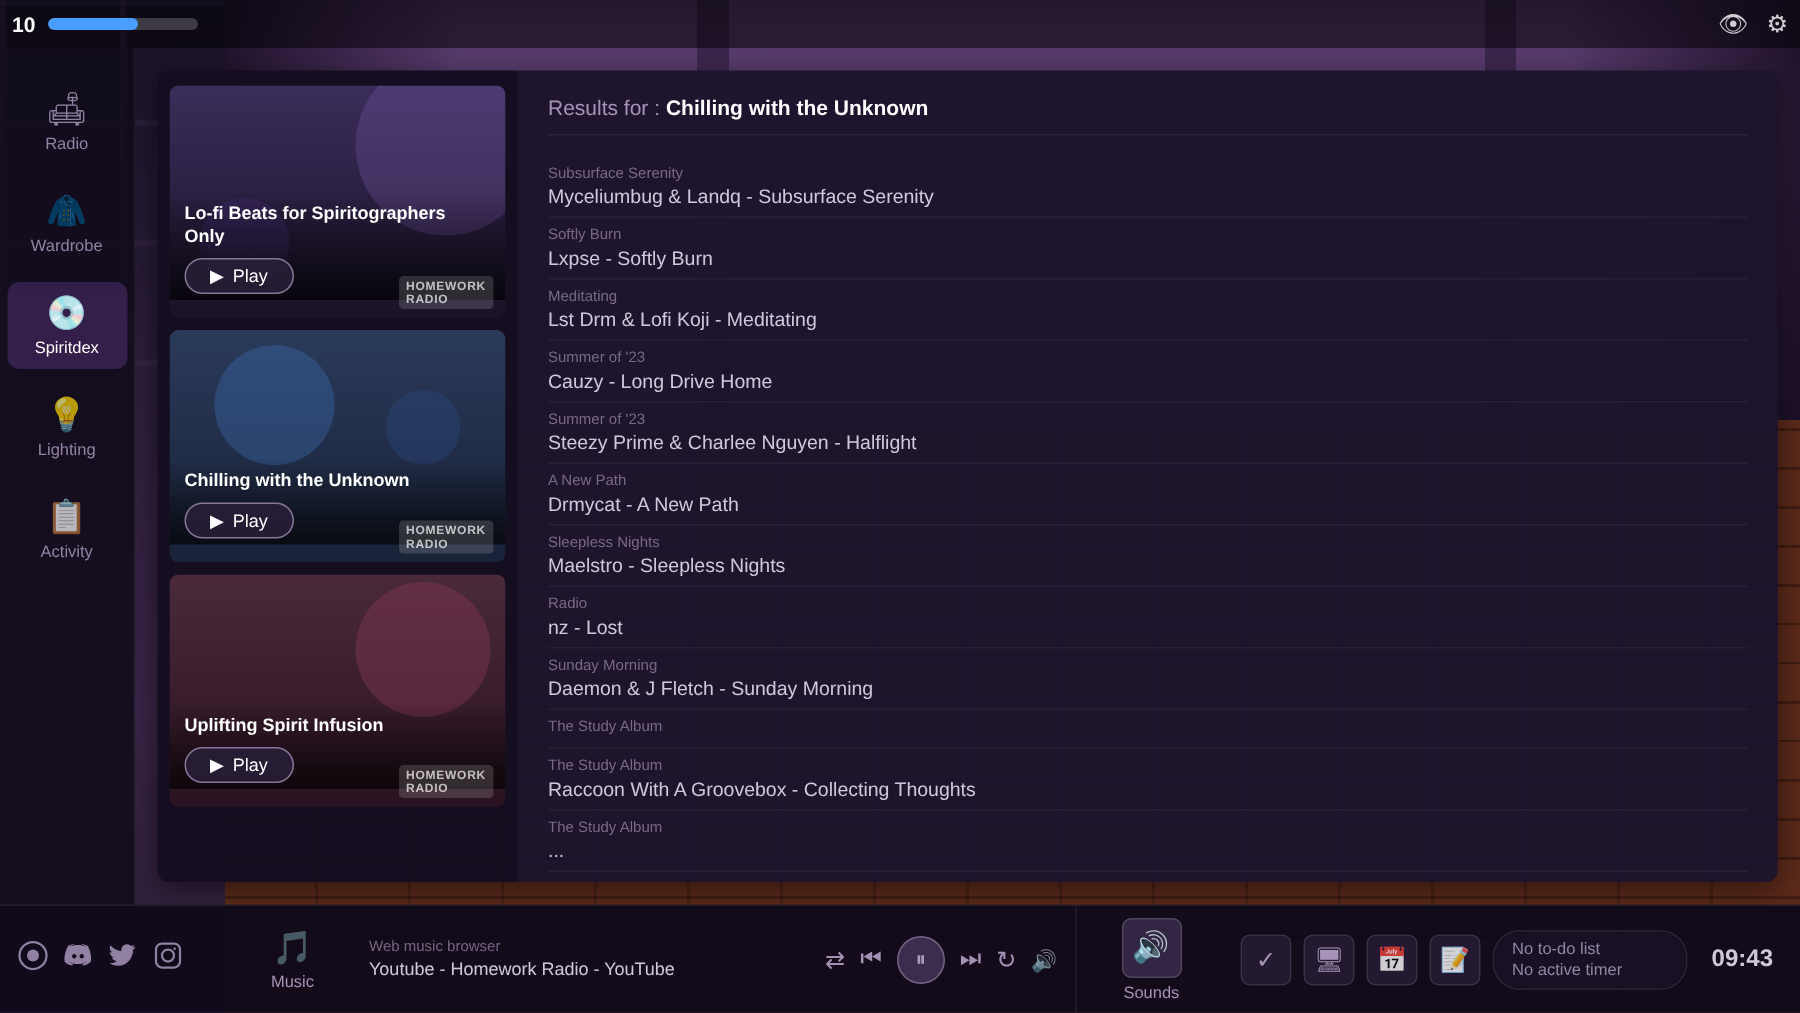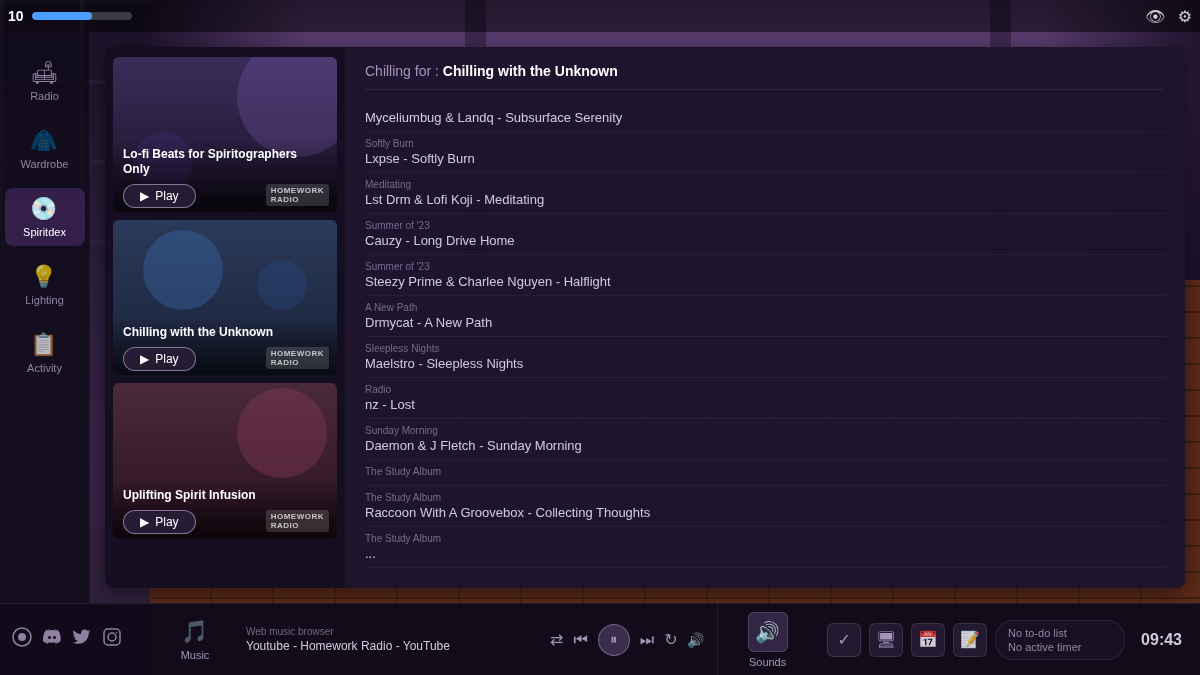--- a/index.html
+++ b/index.html
@@ -216,21 +216,21 @@
       inset: 0;
       overflow: hidden;
     }
     .card-deco-circle {
       position: absolute;
       border-radius: 50%;
       opacity: 0.3;
     }
     .playlist-card-info {
       position: absolute;
-      bottom: 0; left: 0; right: 0;
+      bottom: 12px; left: 0; right: 0;
       padding: 8px 10px 4px 10px;
       background: linear-gradient(0deg, rgba(0,0,0,0.7) 0%, transparent 100%);
     }
     .playlist-card-title {
       color: #fff;
       font-size: 12px;
       font-weight: bold;
       line-height: 1.3;
       margin-bottom: 6px;
     }
@@ -556,26 +556,27 @@
             <span>Play</span>
           </button>
         </div>
         <div class="homework-badge">HOMEWORK<br>RADIO</div>
       </div>
 
     </div>
 
     <div class="results-panel">
       <div class="results-header">
-        <span>Chilling for :</span>
+        <span>Results for :</span>
         <span class="query">Chilling with the Unknown</span>
       </div>
 
       <div id="tracks-container">
           <div class="track-item">
+    <div class="track-album">Subsurface Serenity</div>
     <div class="track-name">Myceliumbug &amp; Landq - Subsurface Serenity</div>
   </div>
           <div class="track-item">
     <div class="track-album">Softly Burn</div>
     <div class="track-name">Lxpse - Softly Burn</div>
   </div>
           <div class="track-item">
     <div class="track-album">Meditating</div>
     <div class="track-name">Lst Drm &amp; Lofi Koji - Meditating</div>
   </div>

